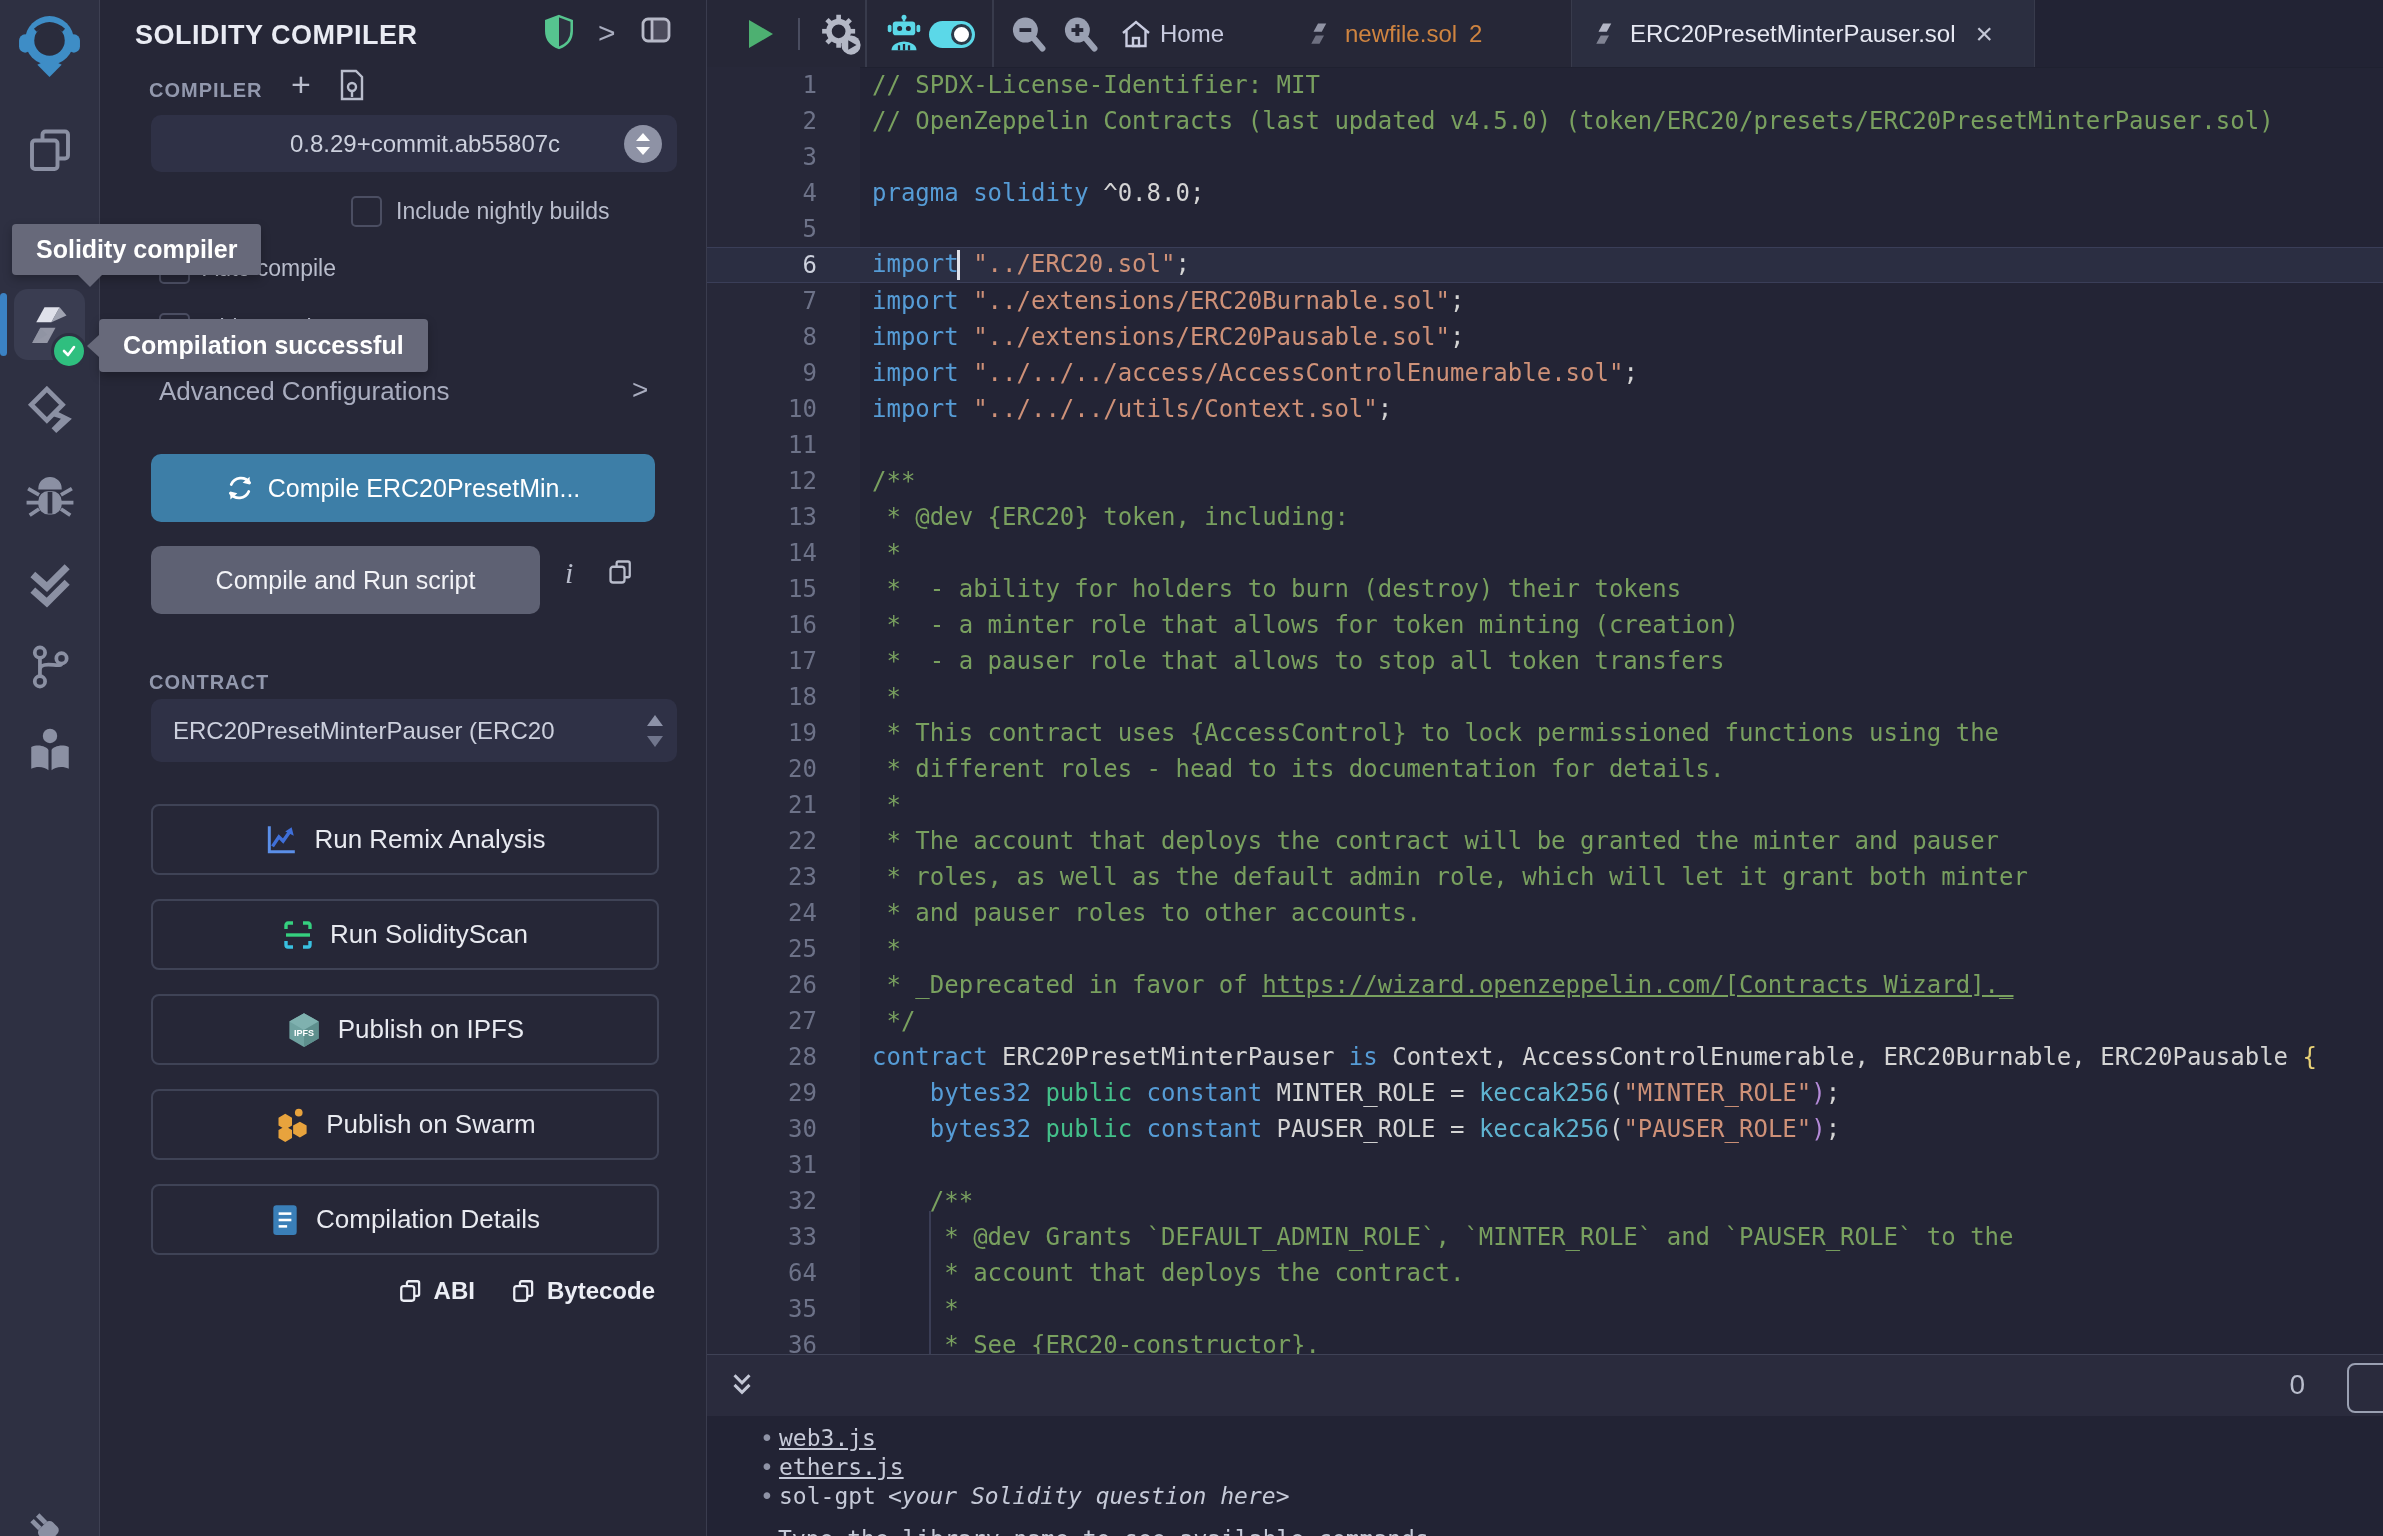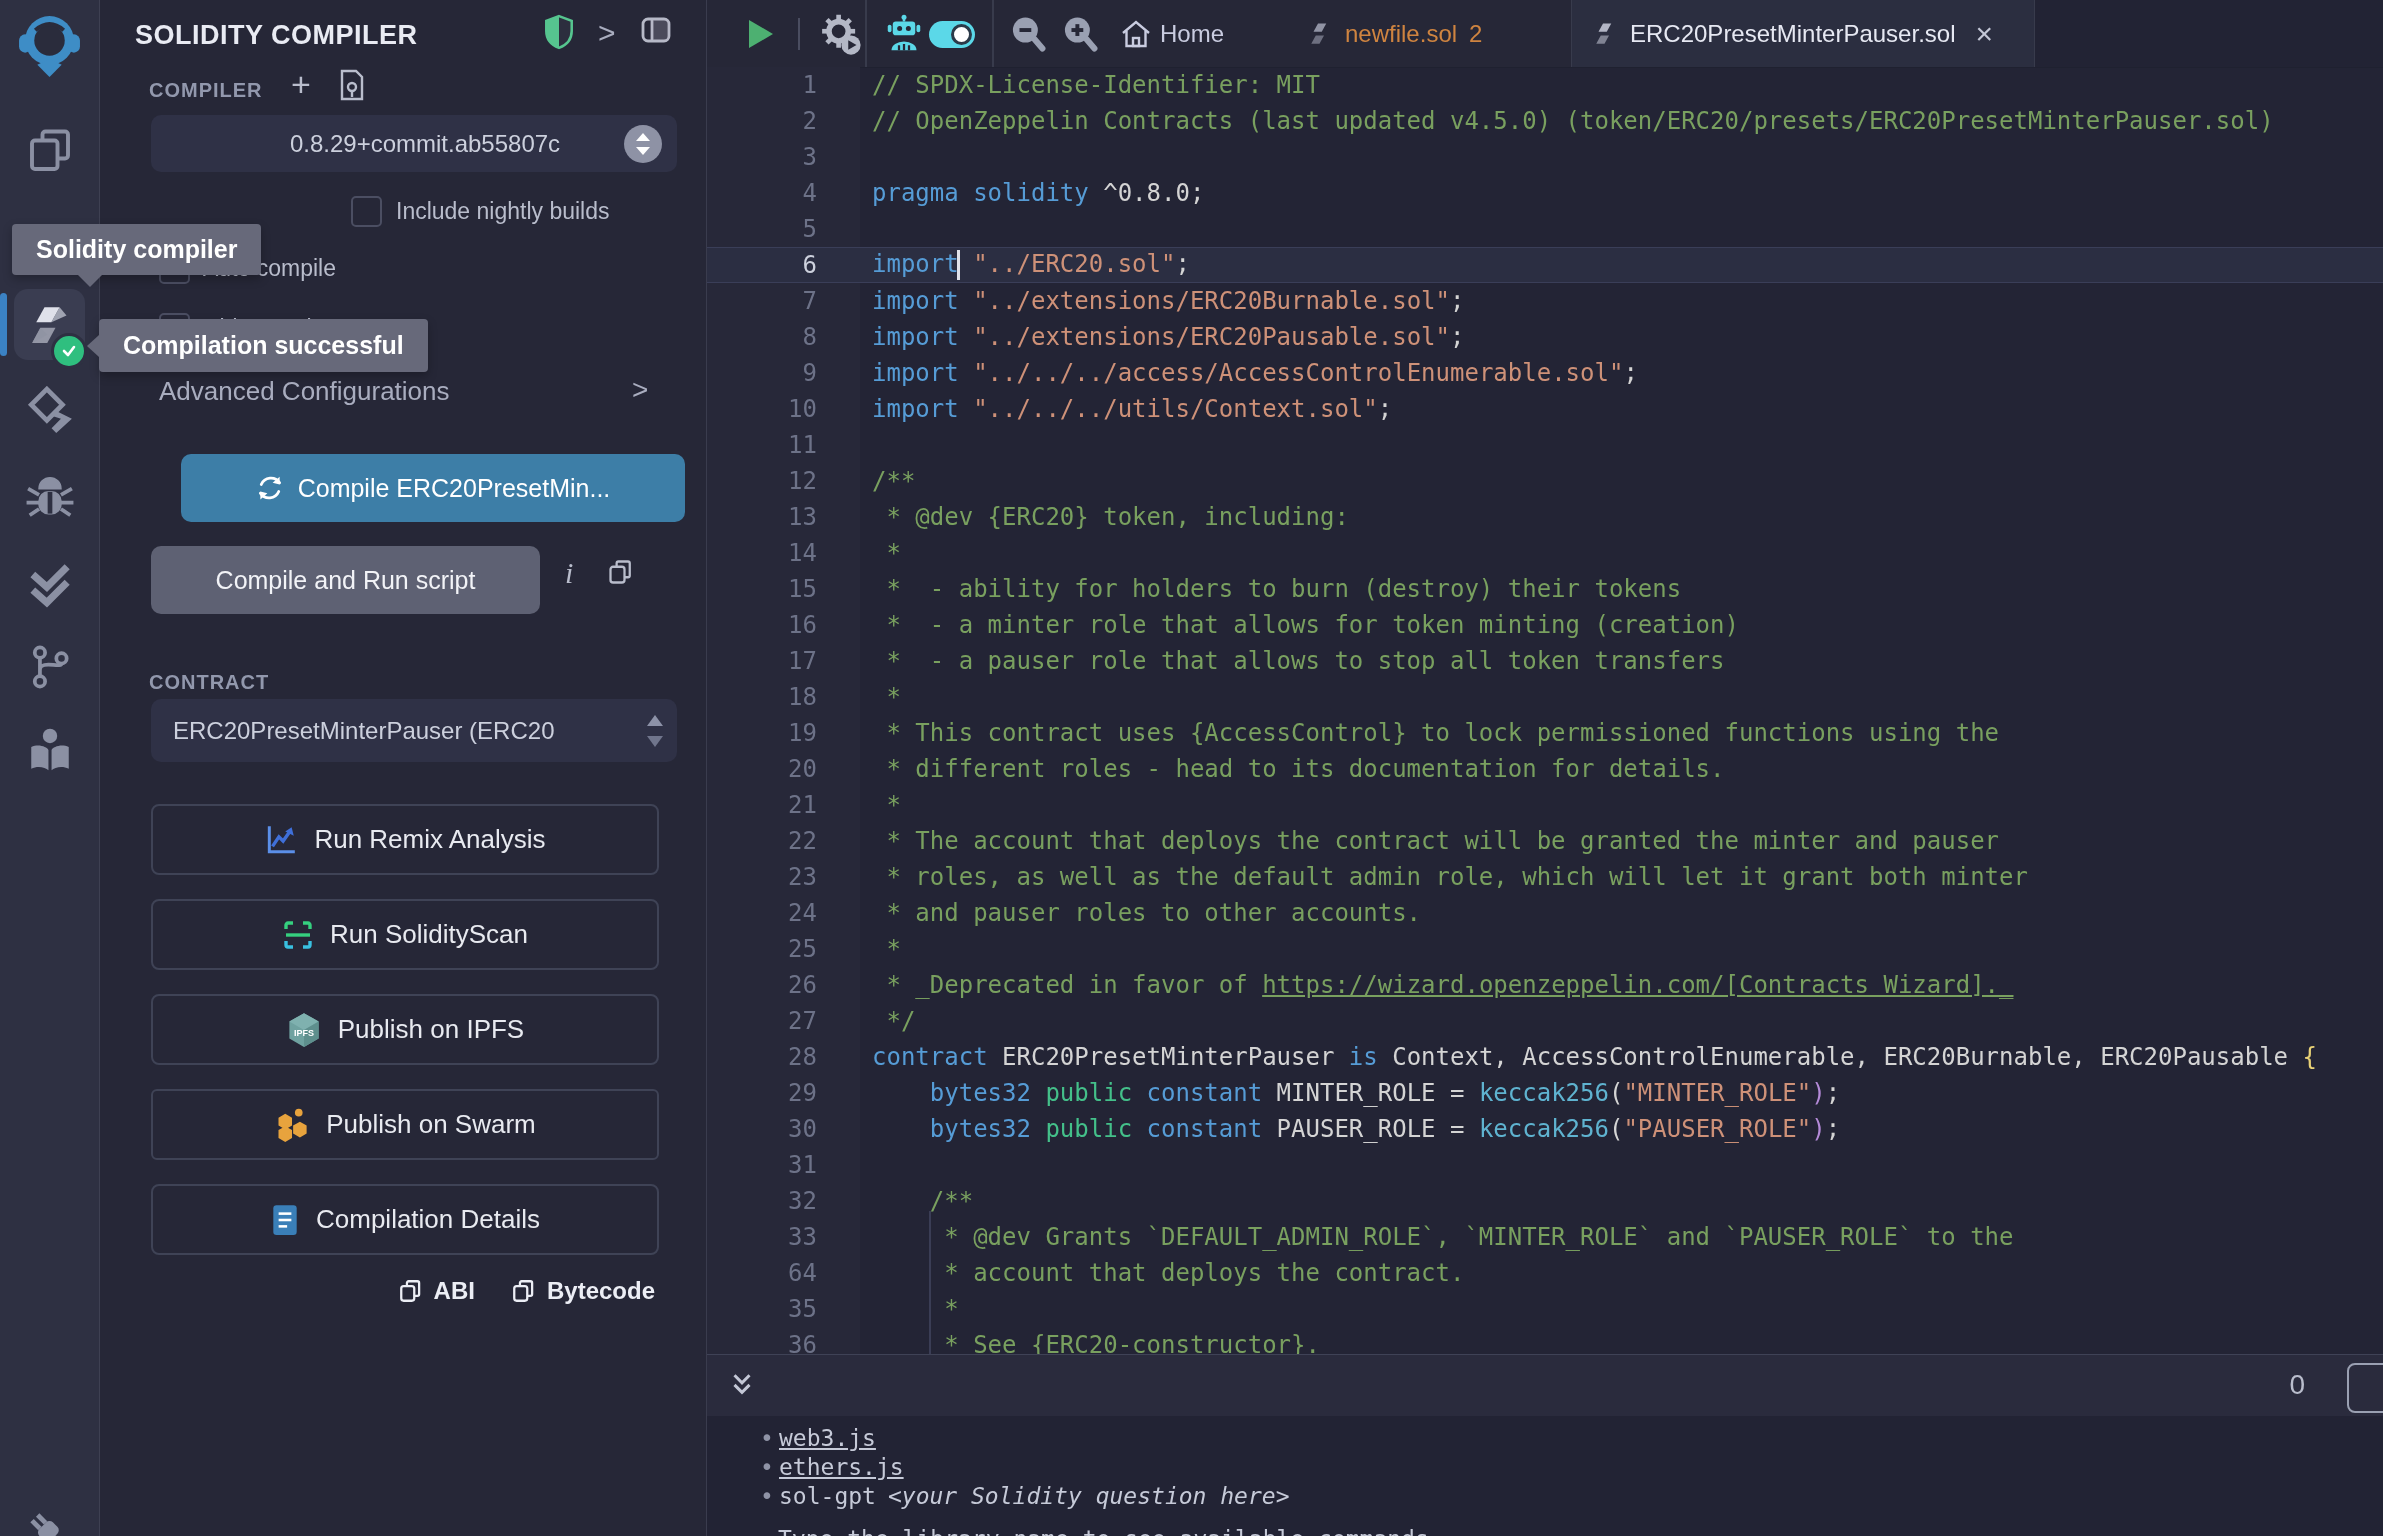--- a/index.html
+++ b/index.html
@@ -26,21 +26,21 @@
   .sp-title{position:absolute;left:35px;top:20px;font-size:27px;font-weight:700;
             letter-spacing:0.5px;color:#e9ebf3;}
   .sp-label{font-size:20px;font-weight:700;letter-spacing:1px;color:#9298ad;}
   .selectbox{position:absolute;background:#2f3146;border-radius:10px;color:#ccd0dd;
              font-size:24px;display:flex;align-items:center;overflow:hidden;white-space:nowrap;}
   .chk{position:absolute;width:27px;height:27px;border:2px solid #4b4e62;border-radius:5px;
        background:#262737;}
   .chk-label{position:absolute;font-size:23px;color:#b9bdcc;white-space:nowrap;}
   .btn-primary{position:absolute;left:51px;top:454px;width:504px;height:68px;border-radius:10px;
                background:#3d7ea7;color:#fff;font-size:25px;font-weight:500;
-               display:flex;align-items:center;justify-content:center;gap:14px;margin-left:30px;}
+               display:flex;align-items:center;justify-content:center;gap:14px;}
   .btn-secondary{position:absolute;left:51px;top:546px;width:389px;height:68px;border-radius:10px;
                background:#5e6173;color:#f2f3f7;font-size:25px;font-weight:500;
                display:flex;align-items:center;justify-content:center;}
   .btn-outline{position:absolute;left:51px;width:504px;height:67px;border-radius:8px;
                border:2px solid #3f4356;color:#e8eaf0;font-size:26px;font-weight:500;
                display:flex;align-items:center;justify-content:center;gap:16px;background:transparent;}
   .abirow{position:absolute;left:51px;top:1277px;width:504px;display:flex;justify-content:flex-end;
           gap:36px;align-items:center;color:#eceef5;font-weight:700;font-size:24px;}
   .abirow .item{display:flex;align-items:center;gap:10px;}
 
@@ -290,21 +290,21 @@
     <div class="btn-outline" style="top:994px;">
       <svg width="36" height="36" viewBox="0 0 32 32">
         <polygon points="16,1 29,8.5 29,23.5 16,31 3,23.5 3,8.5" fill="#6fa2a0"></polygon>
         <polygon points="16,1 29,8.5 16,16 3,8.5" fill="#7fb1af"></polygon>
         <polygon points="16,16 29,8.5 29,23.5 16,31" fill="#5e8f8d"></polygon>
         <text x="16" y="21" font-size="8" font-weight="bold" fill="#fff" text-anchor="middle" font-family="Liberation Sans, sans-serif">IPFS</text>
       </svg>
       <span>Publish on IPFS</span>
     </div>
 
-    <div class="btn-outline" style="top:1089px;border-radius:6px;">
+    <div class="btn-outline" style="top:1089px;">
       <svg width="36" height="36" viewBox="0 0 32 32" fill="#e8a33d">
         <polygon points="10,6 16,9.5 16,16.5 10,20 4,16.5 4,9.5"></polygon>
         <polygon points="23,13 29,16.5 29,23.5 23,27 17,23.5 17,16.5"></polygon>
         <polygon points="10,17 16,20.5 16,27.5 10,31 4,27.5 4,20.5"></polygon>
         <circle cx="22" cy="5" r="3.4"></circle>
       </svg>
       <span>Publish on Swarm</span>
     </div>
 
     <div class="btn-outline" style="top:1184px;">

